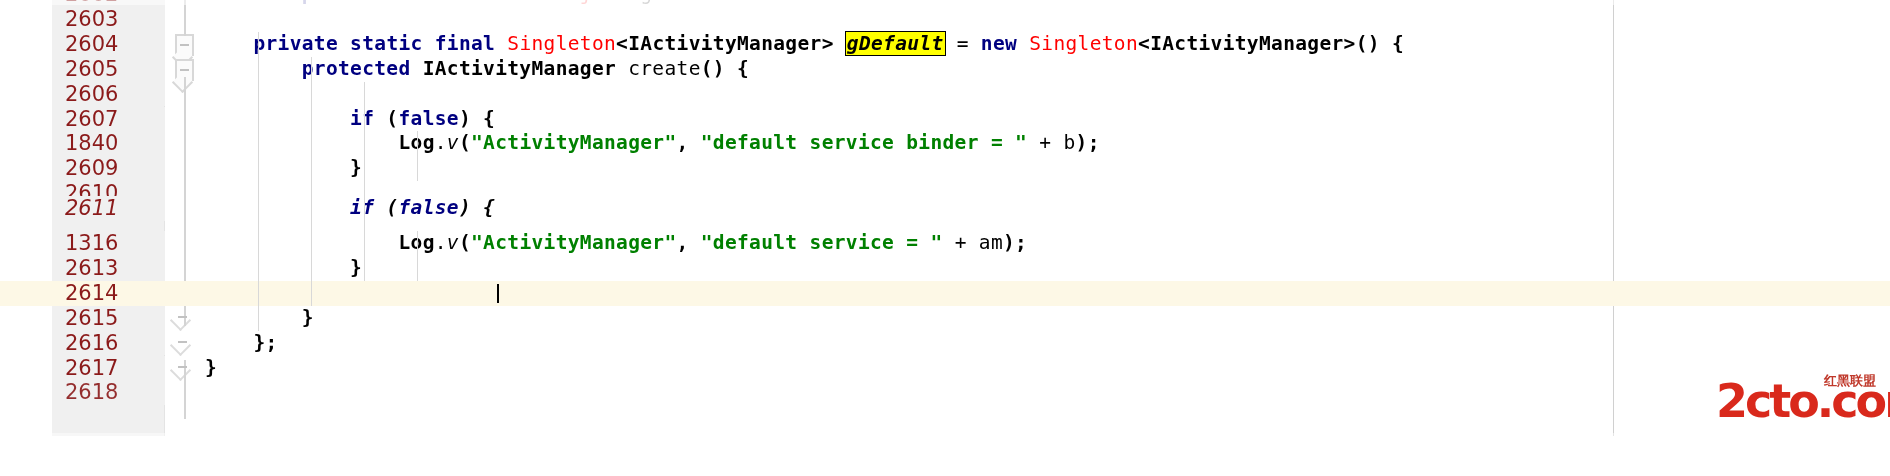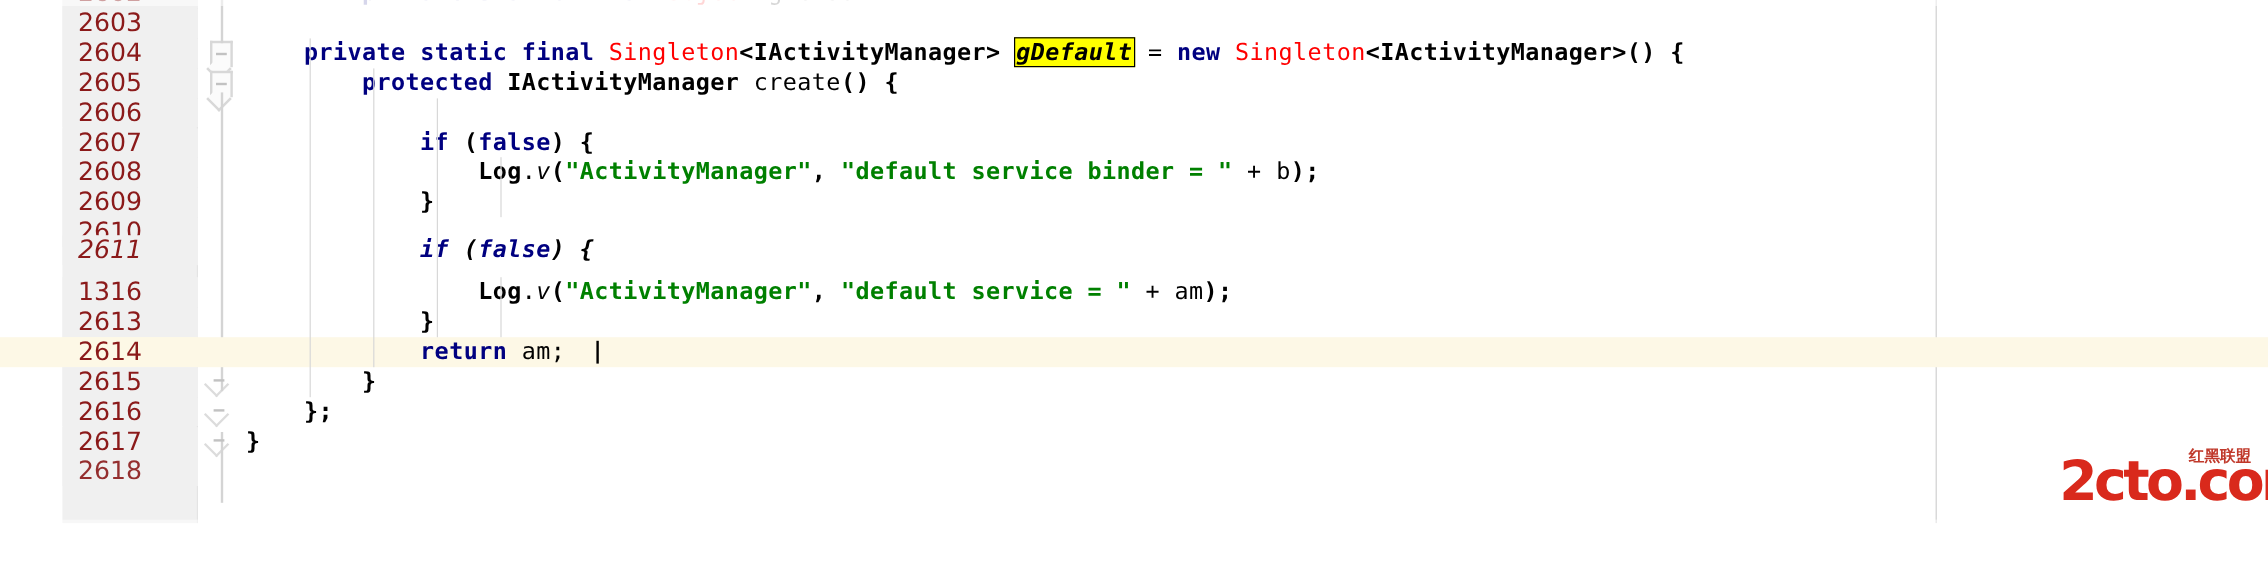--- a/index.html
+++ b/index.html
@@ -286,21 +286,21 @@
         <div class="ln-shade"></div>
         <div class="ln">2606</div>
       </div>
       <div class="row" style="top: 106.5px;">
         <div class="ln-shade"></div>
         <div class="ln">2607</div>
         <div class="code"><span class="plain">            </span><span class="kw">if</span><span class="punct"> (</span><span class="kw">false</span><span class="punct">) {</span></div>
       </div>
       <div class="row" style="top: 131.4px;">
         <div class="ln-shade"></div>
-        <div class="ln">2608</div>
+        <div class="ln">1840</div>
         <div class="code"><span class="plain">                </span><span class="bold">Log</span><span class="plain">.</span><span class="ital">v</span><span class="punct">(</span><span class="str">"ActivityManager"</span><span class="punct">, </span><span class="str">"default service binder = "</span><span class="plain"> + b</span><span class="punct">);</span></div>
       </div>
       <div class="row" style="top: 156.3px;">
         <div class="ln-shade"></div>
         <div class="ln">2609</div>
         <div class="code"><span class="plain">            </span><span class="punct">}</span></div>
       </div>
       <div class="row" style="top: 181.2px;">
         <div class="ln-shade"></div>
         <div class="ln">2610</div>
@@ -316,21 +316,20 @@
         <div class="code"><span class="plain">                </span><span class="bold">Log</span><span class="plain">.</span><span class="ital">v</span><span class="punct">(</span><span class="str">"ActivityManager"</span><span class="punct">, </span><span class="str">"default service = "</span><span class="plain"> + am</span><span class="punct">);</span></div>
       </div>
       <div class="row" style="top: 255.9px;">
         <div class="ln-shade"></div>
         <div class="ln">2613</div>
         <div class="code"><span class="plain">            </span><span class="punct">}</span></div>
       </div>
       <div class="row current" style="top: 280.8px; padding-left: 26px;">
         <div class="ln-bg"></div>
         <div class="ln">2614</div>
-        <div class="code"><span class="plain">            </span><span class="kw">return</span><span class="plain"> am;</span></div>
       </div>
       <div class="row" style="top: 305.7px;">
         <div class="ln-shade"></div>
         <div class="ln">2615</div>
         <div class="code"><span class="plain">        </span><span class="punct">}</span></div>
       </div>
       <div class="row" style="top: 330.6px;">
         <div class="ln-shade"></div>
         <div class="ln">2616</div>
         <div class="code"><span class="plain">    </span><span class="punct">};</span></div>

